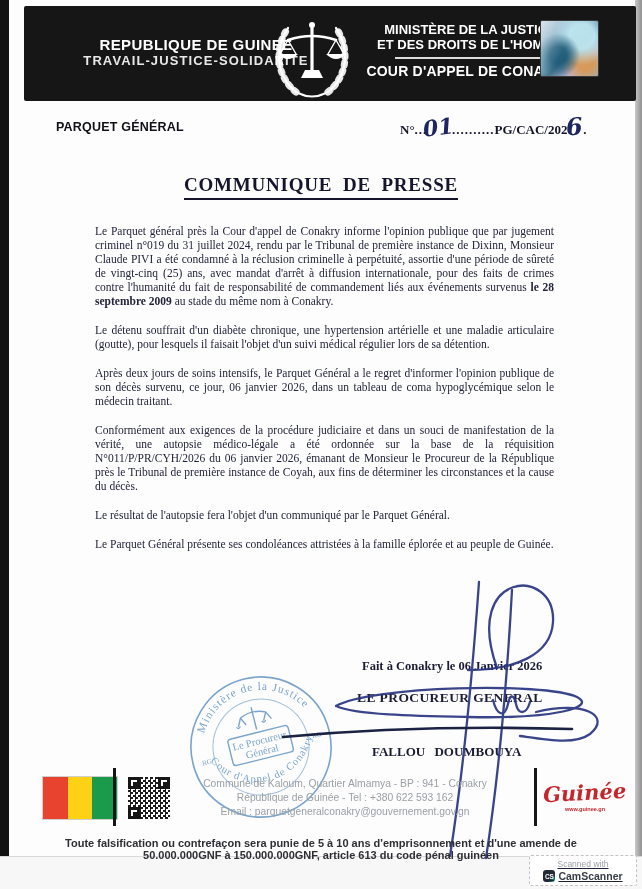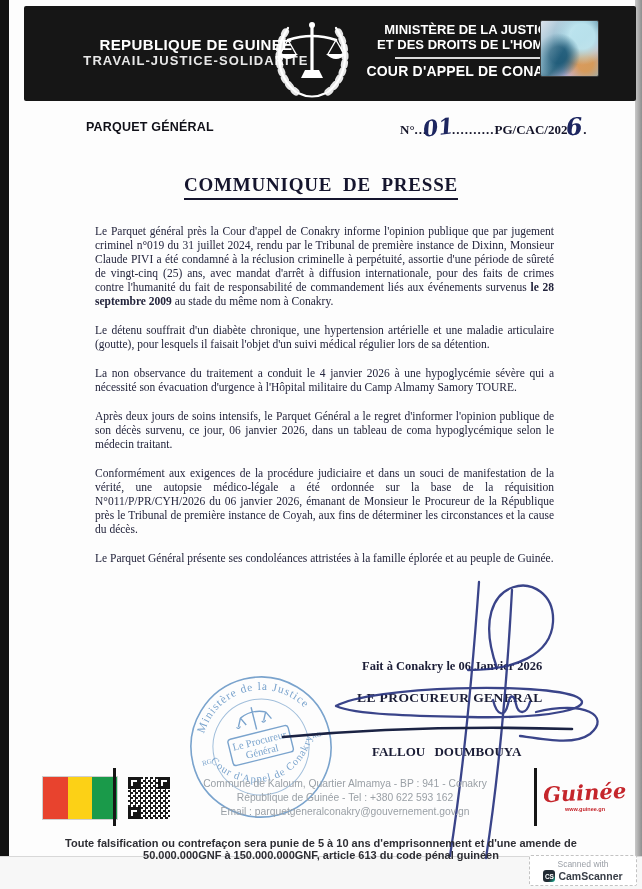--- a/index.html
+++ b/index.html
@@ -23,21 +23,21 @@
   .ministry .m2{font-weight:bold;font-size:14px;letter-spacing:.2px;}
   .holo{position:absolute;left:516px;top:14px;width:57px;height:55px;border-radius:2px;border:1px solid #3a3a3a;
         background:
          linear-gradient(120deg, rgba(255,255,255,.55), rgba(255,255,255,0) 45%),
          radial-gradient(circle at 30% 62%, rgba(30,90,120,.9) 0 16%, rgba(30,90,120,0) 42%),
          radial-gradient(circle at 72% 28%, rgba(190,230,240,.95) 0 22%, rgba(190,230,240,0) 50%),
          radial-gradient(circle at 78% 78%, rgba(220,150,70,.85) 0 12%, rgba(220,150,70,0) 38%),
          linear-gradient(135deg,#aebfd4,#6fa8c0 35%,#47788f 55%,#c4b4da 75%,#8bb6ca);}
 
   
-  .office{position:absolute;left:86px;top:120px;font-family:"Liberation Sans",sans-serif;
+  .office{position:absolute;left:56px;top:120px;font-family:"Liberation Sans",sans-serif;
           font-weight:bold;font-size:12.5px;letter-spacing:.2px;color:#101018;}
   .refnum{position:absolute;left:400px;top:112px;width:218px;display:flex;align-items:flex-end;
           font-weight:bold;font-size:13px;color:#15152a;white-space:nowrap;}
   .refnum .dots{letter-spacing:1px;font-weight:bold;}
   .hand{font-family:"DejaVu Serif",serif;font-style:italic;color:#1d2660;display:inline-block;}
   .hand.h01{font-size:22px;transform:rotate(-7deg);margin:0 -2px -2px -4px;}
   .hand.h6{font-size:24px;transform:rotate(-4deg);margin:0 0 -3px -1px;}
 
   
   .title-wrap{position:absolute;left:0;top:174px;width:642px;text-align:center;}
@@ -77,21 +77,21 @@
            font-family:"Liberation Sans",sans-serif;font-size:10.3px;line-height:13.8px;color:#9aa0a6;}
   .brand{position:absolute;left:541px;top:780px;width:88px;text-align:center;color:#c5262c;}
   .brand .g{font-family:"DejaVu Serif",serif;font-style:italic;font-weight:bold;font-size:21px;transform:rotate(-3deg);display:inline-block;}
   .brand .u{font-family:"Liberation Sans",sans-serif;font-size:5.5px;font-weight:bold;margin-top:1px;}
   .warning{position:absolute;left:28px;top:837px;width:586px;text-align:center;
            font-family:"Liberation Sans",sans-serif;font-weight:bold;font-size:11px;color:#2e2e34;}
 
   
   .cam{position:absolute;left:529px;top:855px;width:106px;height:29px;background:#fff;border:1px dashed #c3c3c3;
        border-radius:2px;font-family:"Liberation Sans",sans-serif;display:flex;flex-direction:column;
-       align-items:center;justify-content:center;gap:1px;}
+       align-items:center;justify-content:center;gap:1px;text-decoration:underline;}
   .cam .sw{font-size:8.5px;color:#9a9fa6;}
   .cam .row{display:flex;align-items:center;gap:3px;justify-content:space-between;}
   .cam .cs{width:12px;height:12px;border-radius:3px;background:linear-gradient(135deg,#222b33 68%,#17c0a0);
            color:#fff;font-size:6.5px;font-weight:bold;display:flex;align-items:center;justify-content:center;}
   .cam .cn{font-size:10.5px;font-weight:bold;color:#383e47;}
 </style>
 </head>
 <body>
 
 <div class="photo">
@@ -145,23 +145,23 @@
       <span>.</span>
   </div>
 
   <div class="title-wrap">
     <span class="doc-title">COMMUNIQUE DE PRESSE</span>
   </div>
 
   <div class="body-text">
     <p><span>Le Parquet général près la Cour d'appel de Conakry informe l'opinion publique que par jugement criminel n°019 du 31 juillet 2024, rendu par le Tribunal de première instance de Dixinn, Monsieur Claude PIVI a été condamné à la réclusion criminelle à perpétuité, assortie d'une période de sûreté de vingt-cinq (25) ans, avec mandat d'arrêt à diffusion internationale, pour des faits de crimes contre l'humanité du fait de responsabilité de commandement liés aux événements survenus </span><span class="b">le 28 septembre 2009</span><span> au stade du même nom à Conakry.</span></p>
     <p>Le détenu souffrait d'un diabète chronique, une hypertension artérielle et une maladie articulaire (goutte), pour lesquels il faisait l'objet d'un suivi médical régulier lors de sa détention.</p>
-    <p>La non observance du traitement a conduit le 4 janvier 2026 à une hypoglycémie sévère qui a nécessité son évacuation d'urgence à l'Hôpital militaire du Camp Almamy Samory TOURE.</p>
     <p>Après deux jours de soins intensifs, le Parquet Général a le regret d'informer l'opinion publique de son décès survenu, ce jour, 06 janvier 2026, dans un tableau de coma hypoglycémique selon le médecin traitant.</p>
     <p>Conformément aux exigences de la procédure judiciaire et dans un souci de manifestation de la vérité, une autopsie médico-légale a été ordonnée sur la base de la réquisition N°011/P/PR/CYH/2026 du 06 janvier 2026, émanant de Monsieur le Procureur de la République près le Tribunal de première instance de Coyah, aux fins de déterminer les circonstances et la cause du décès.</p>
+    <p>Le résultat de l'autopsie fera l'objet d'un communiqué par le Parquet Général.</p>
     <p>Le Parquet Général présente ses condoléances attristées à la famille éplorée et au peuple de Guinée.</p>
   </div>
 
   <div class="place-date">Fait à Conakry le 06 Janvier 2026</div>
   <div class="proc-title">LE PROCUREUR GENERAL</div>
   <div class="sig-name">FALLOU DOUMBOUYA</div>
 
   <svg class="stamp" viewBox="0 0 150 150" xmlns="http://www.w3.org/2000/svg" xmlns:xlink="http://www.w3.org/1999/xlink">
     <defs>
       <path id="stTop" d="M 15,78 A 60,60 0 1 1 135,78"></path>

